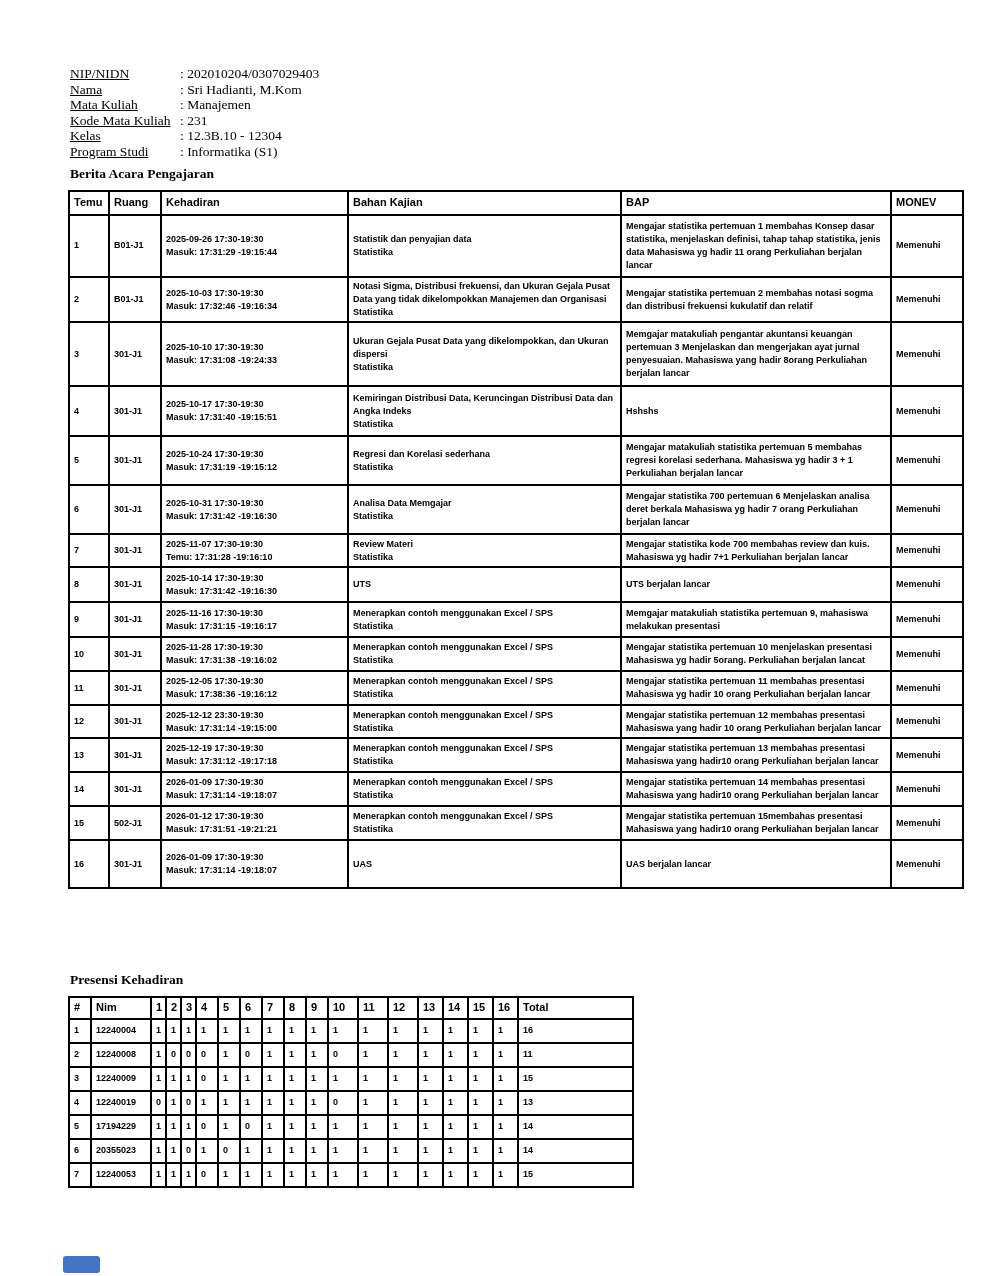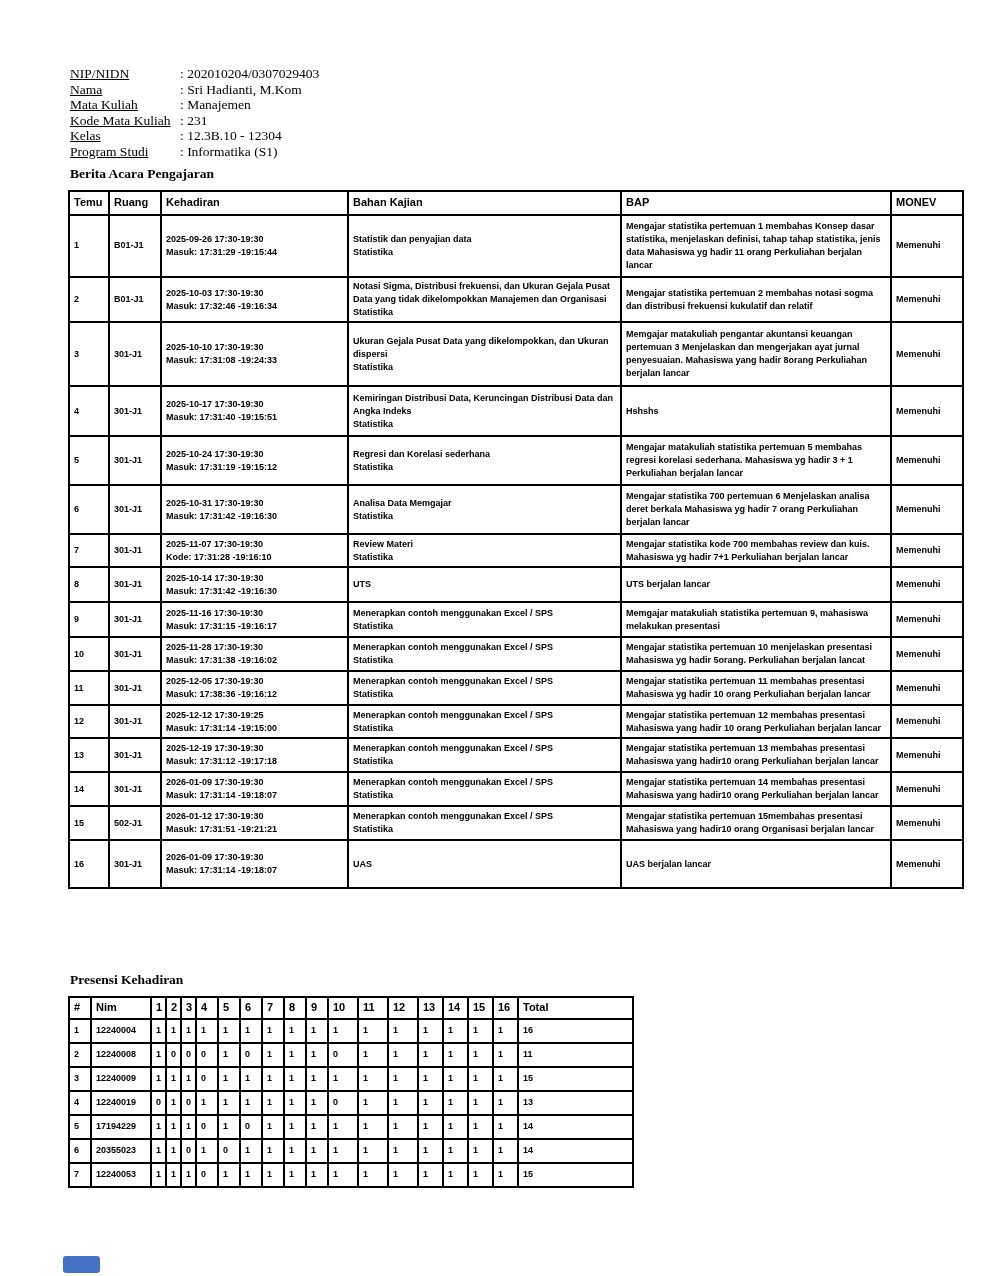--- a/index.html
+++ b/index.html
@@ -217,21 +217,21 @@
     </td>
     <td>Mengajar statistika 700 pertemuan 6 Menjelaskan analisa deret berkala Mahasiswa yg hadir 7 orang Perkuliahan berjalan lancar</td>
     <td>Memenuhi</td>
   </tr>
 
   <tr>
     <td>7</td>
     <td>301-J1</td>
     <td>
       <div>2025-11-07 17:30-19:30</div>
-      <div>Kode: 17:31:28 -19:16:10</div>
+      <div>Temu: 17:31:28 -19:16:10</div>
     </td>
     <td>
       <div>Review Materi</div>
       <div>Statistika</div>
     </td>
     <td>Mengajar statistika kode 700 membahas review dan kuis. Mahasiswa yg hadir 7+1 Perkuliahan berjalan lancar</td>
     <td>Memenuhi</td>
   </tr>
 
   <tr>
@@ -291,21 +291,21 @@
       <div>Statistika</div>
     </td>
     <td>Mengajar statistika pertemuan 11 membahas presentasi Mahasiswa yg hadir 10 orang Perkuliahan berjalan lancar</td>
     <td>Memenuhi</td>
   </tr>
 
   <tr>
     <td>12</td>
     <td>301-J1</td>
     <td>
-      <div>2025-12-12 17:30-19:25</div>
+      <div>2025-12-12 23:30-19:30</div>
       <div>Masuk: 17:31:14 -19:15:00</div>
     </td>
     <td>
       <div>Menerapkan contoh menggunakan Excel / SPS</div>
       <div>Statistika</div>
     </td>
     <td>Mengajar statistika pertemuan 12 membahas presentasi Mahasiswa yang hadir 10 orang Perkuliahan berjalan lancar</td>
     <td>Memenuhi</td>
   </tr>
 
@@ -343,21 +343,21 @@
     <td>15</td>
     <td>502-J1</td>
     <td>
       <div>2026-01-12 17:30-19:30</div>
       <div>Masuk: 17:31:51 -19:21:21</div>
     </td>
     <td>
       <div>Menerapkan contoh menggunakan Excel / SPS</div>
       <div>Statistika</div>
     </td>
-    <td>Mengajar statistika pertemuan 15membahas presentasi Mahasiswa yang hadir10 orang Organisasi berjalan lancar</td>
+    <td>Mengajar statistika pertemuan 15membahas presentasi Mahasiswa yang hadir10 orang Perkuliahan berjalan lancar</td>
     <td>Memenuhi</td>
   </tr>
 
   <tr>
     <td>16</td>
     <td>301-J1</td>
     <td>
       <div>2026-01-09 17:30-19:30</div>
       <div>Masuk: 17:31:14 -19:18:07</div>
     </td>

